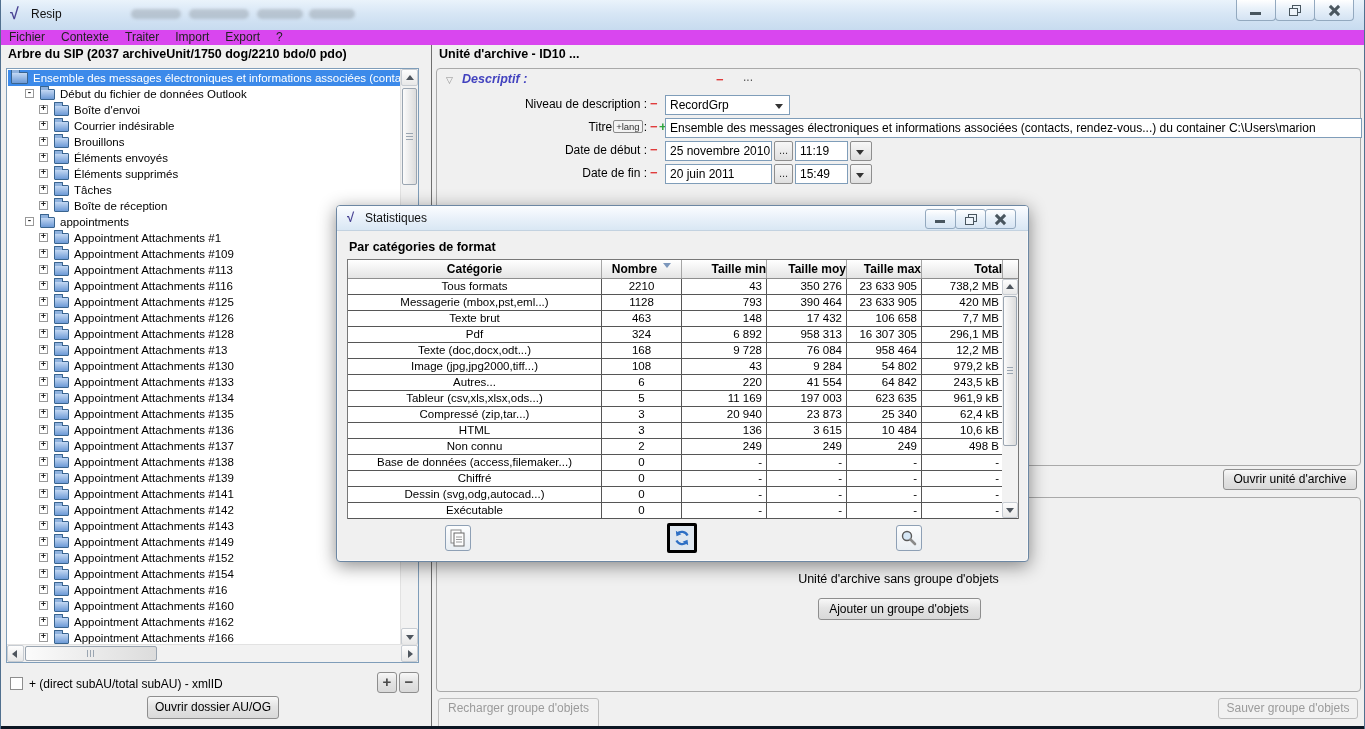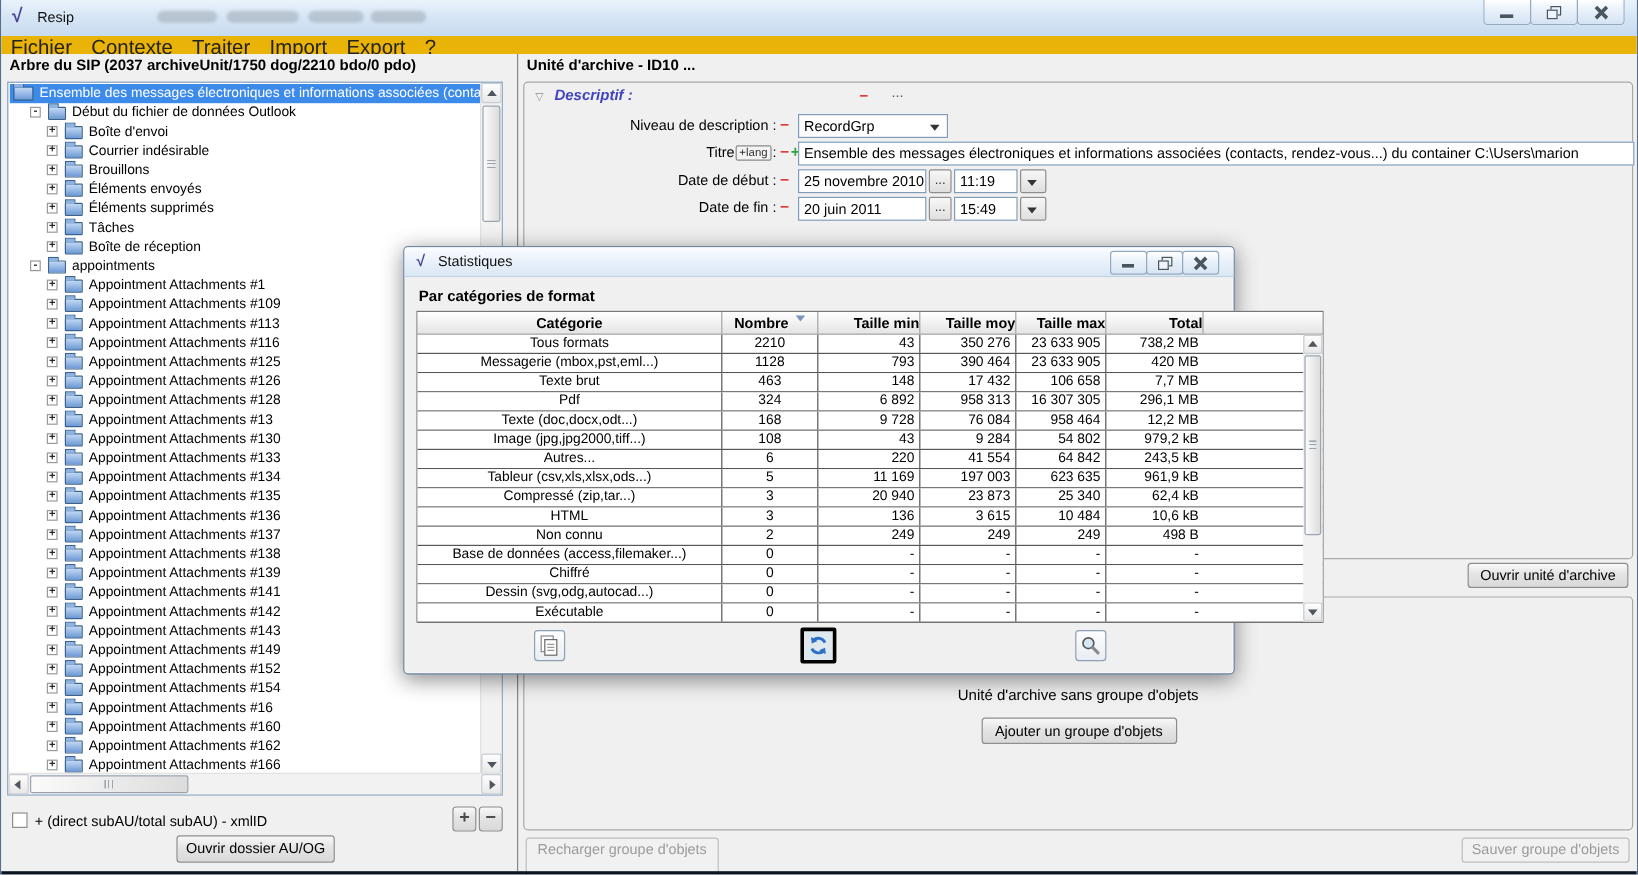--- a/index.html
+++ b/index.html
@@ -20,22 +20,22 @@
     border-radius:0 0 4px 4px;background:linear-gradient(180deg,#ffffff,#eaf2fa 40%,#d4e3f3);
     position:relative;}
   .glyph-min{position:absolute;left:13px;top:12px;width:11px;height:3px;background:#49565f;}
   .glyph-restore{position:absolute;left:13px;top:5px;width:12px;height:10px;}
   .glyph-restore::before{content:"";position:absolute;left:3px;top:0;width:7px;height:6px;border:1px solid #49565f;}
   .glyph-restore::after{content:"";position:absolute;left:0;top:3px;width:7px;height:6px;border:1px solid #49565f;background:#eef4fa;}
   .glyph-x{position:absolute;left:14px;top:4px;width:11px;height:11px;}
   .glyph-x::before,.glyph-x::after{content:"";position:absolute;left:-1px;top:5px;width:13px;height:3px;background:#49565f;}
   .glyph-x::before{transform:rotate(45deg);} .glyph-x::after{transform:rotate(-45deg);}
   
-  #menubar{position:absolute;left:0;top:30px;width:100%;height:15px;background:#eab308;
-    border-bottom:1px solid #d8d8d8;font-size:17px;color:#222;}
+  #menubar{position:absolute;left:0;top:30px;width:100%;height:15px;background:#d946ef;
+    border-bottom:1px solid #d8d8d8;font-size:12px;color:#222;}
   .menu-item{display:inline-block;padding:0 8px;line-height:15px;}
   
   #left-panel{position:absolute;left:0;top:45px;width:431px;height:681px;background:#f0f0f0;
     border-right:1px solid #6f6f6f;box-sizing:border-box;}
   #right-panel{position:absolute;left:431px;top:45px;width:934px;height:681px;background:#f0f0f0;}
   #bottom-edge{position:absolute;left:0;bottom:0;width:100%;height:3px;background:#0c1623;}
   .panel-header{position:absolute;left:7px;top:2px;font-size:12.5px;font-weight:bold;color:#000;}
   .group-box{position:absolute;border:1px solid #a9a9a9;border-radius:4px;background:#f0f0f0;box-sizing:border-box;}
   
   #tree-box{position:absolute;left:5px;top:23px;width:413px;height:595px;background:#fff;
@@ -117,21 +117,21 @@
     border-radius:3px 3px 0 0;}
   #dlg-titlebar .app-icon{left:10px;top:3px;font-size:13px;}
   #dlg-titlebar .title-text{position:absolute;left:28px;top:5px;font-size:12px;color:#111;}
   .dlg-controls{position:absolute;top:3px;right:12px;display:flex;}
   .dlg-btn{width:29px;height:18px;border:1px solid #93a9bf;margin-left:-1px;border-radius:3px;
     background:linear-gradient(180deg,#ffffff,#eaf2fa 40%,#d7e5f3);position:relative;}
   .dlg-btn .glyph-min{left:9px;top:10px;width:10px;height:3px;}
   .dlg-btn .glyph-restore{left:9px;top:4px;}
   .dlg-btn .glyph-x{left:9px;top:3px;}
   .section-title{position:absolute;left:12px;top:34px;font-size:12.5px;font-weight:bold;color:#000;}
-  #stat-table{position:absolute;left:10px;top:53px;width:756px;height:260px;border:1px solid #777;
+  #stat-table{position:absolute;left:10px;top:53px;width:672px;height:260px;border:1px solid #777;
     box-sizing:border-box;background:#fff;}
   .thead{display:flex;height:19px;background:linear-gradient(180deg,#ffffff,#e4e4e4);
     border-bottom:1px solid #8e8e8e;box-sizing:border-box;}
   .th{font-size:12px;font-weight:bold;text-align:center;line-height:18px;border-right:1px solid #a5a5a5;
     box-sizing:border-box;position:relative;white-space:nowrap;overflow:hidden;}
   .sort-arrow{display:inline-block;margin-left:6px;border:4px solid transparent;border-top:5px solid #7b96bb;
     vertical-align:1px;}
   .trow{display:flex;height:16px;border-bottom:1px solid #565656;box-sizing:border-box;background:#fff;}
   .td{font-size:11.5px;line-height:15px;border-right:1px solid #565656;box-sizing:border-box;
     white-space:nowrap;overflow:hidden;padding:0 4px;}

